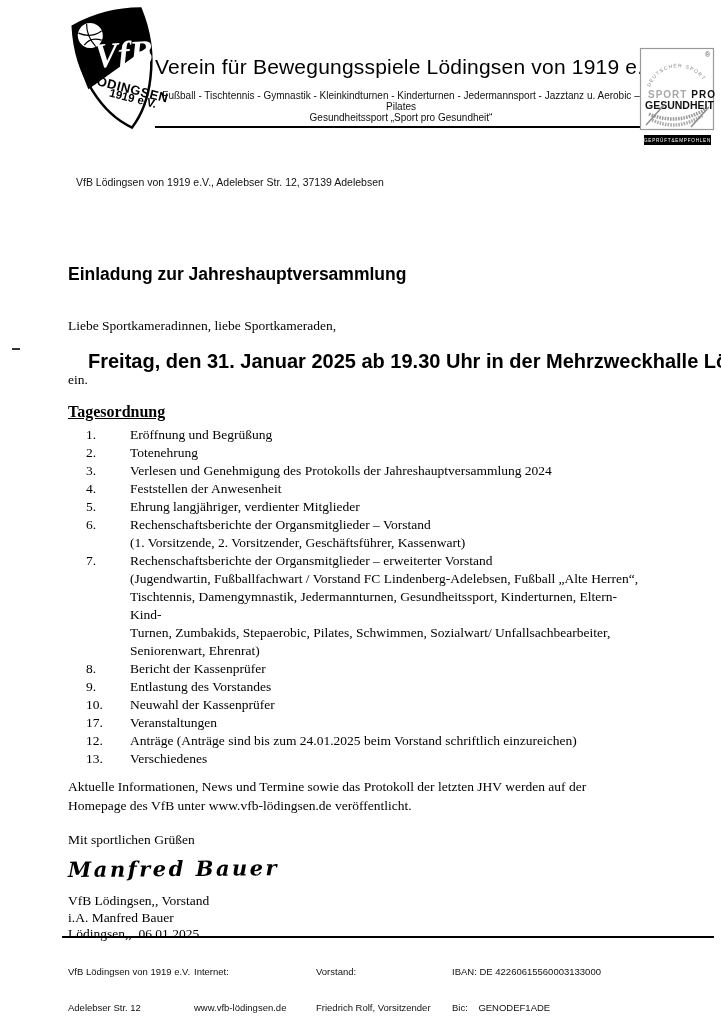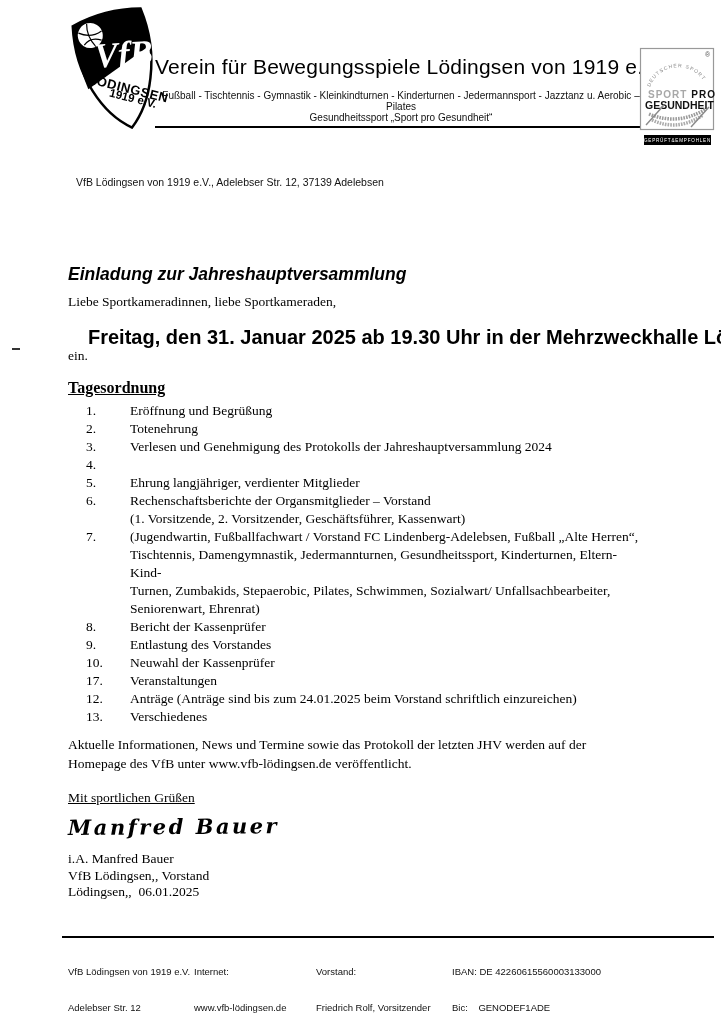--- a/index.html
+++ b/index.html
@@ -19,35 +19,35 @@
 
   
   .sender { position:absolute; left:76px; top:176px; font-family:"Liberation Sans", sans-serif;
             font-size:10.5px; color:#111; }
   .fold-mark { position:absolute; left:12px; top:348px; width:8px; height:0;
                border-top:2px solid #333; }
 
   
   .letter { position:absolute; left:68px; top:263px; width:572px; font-size:13.5px; }
   .letter h1 { font-family:"Liberation Sans", sans-serif; font-size:17.5px; line-height:22px;
-               font-weight:bold; margin:0 0 8px 0;font-style:italic; }
+               font-weight:bold; margin:0 0 32px 0; }
   .salutation { line-height:18px; margin:0 0 17px 0; }
   .intro { line-height:18px; margin:0 0 13px 0; }
   .date-line { font-family:"Liberation Sans", sans-serif; font-weight:bold; font-size:20px;
                line-height:19px; padding-left:20px; margin:0; white-space:nowrap; }
   .ein { line-height:18px; margin:0 0 14px 0; }
   .agenda-title { font-weight:bold; text-decoration:underline; font-size:16px; line-height:18px;
                   margin:0 0 5px 0; }
   ul.agenda { list-style:none; margin:0 0 10px 0; padding:0; }
   ul.agenda li { display:flex; line-height:18px; }
   ul.agenda .num { display:inline-block; margin-left:18px; width:44px; flex:0 0 44px; }
   ul.agenda .item-body { flex:1; }
   ul.agenda .sub { white-space:pre-line; }
   .info { line-height:18.5px; margin:0 0 16px 0; }
-  .closing { line-height:18px; margin:0 0 8px 0;text-decoration:underline; }
+  .closing { line-height:18px; margin:0 0 8px 0; }
   .signature { font-family:"DejaVu Serif", serif; font-style:italic; font-weight:bold;
                font-size:21px; line-height:26px; letter-spacing:2.5px; margin:0 0 10px 0;
                transform:rotate(-0.5deg); transform-origin:left center; }
   .sign-block div { line-height:16.5px; white-space:pre; }
 
   
   .footer { position:absolute; left:62px; top:936px; width:652px; border-top:2.5px solid #000;
             padding-top:4px; display:flex; font-family:"Liberation Sans", sans-serif;
             font-size:9.5px; line-height:12px; color:#111; }
   .footer .fcol { white-space:pre; }
@@ -121,35 +121,37 @@
       <li>
         <span class="num">2.</span>
         <div class="item-body"><span>Totenehrung</span></div>
       </li>
       <li>
         <span class="num">3.</span>
         <div class="item-body"><span>Verlesen und Genehmigung des Protokolls der Jahreshauptversammlung 2024</span></div>
       </li>
       <li>
         <span class="num">4.</span>
+        <div class="item-body"><span>Feststellen der Anwesenheit</span></div>
       </li>
       <li>
         <span class="num">5.</span>
         <div class="item-body"><span>Ehrung langjähriger, verdienter Mitglieder</span></div>
       </li>
       <li>
         <span class="num">6.</span>
         <div class="item-body">
           <span>Rechenschaftsberichte der Organsmitglieder – Vorstand</span>
           <div class="sub">(1. Vorsitzende, 2. Vorsitzender, Geschäftsführer, Kassenwart)</div>
         </div>
       </li>
       <li>
         <span class="num">7.</span>
         <div class="item-body">
+          <span>Rechenschaftsberichte der Organsmitglieder – erweiterter Vorstand</span>
           <div class="sub">(Jugendwartin, Fußballfachwart / Vorstand FC Lindenberg-Adelebsen, Fußball „Alte Herren“,
 Tischtennis, Damengymnastik, Jedermannturnen, Gesundheitssport, Kinderturnen, Eltern-Kind-
 Turnen, Zumbakids, Stepaerobic, Pilates, Schwimmen, Sozialwart/ Unfallsachbearbeiter,
 Seniorenwart, Ehrenrat)</div>
         </div>
       </li>
       <li>
         <span class="num">8.</span>
         <div class="item-body"><span>Bericht der Kassenprüfer</span></div>
       </li>
@@ -172,22 +174,22 @@
       <li>
         <span class="num">13.</span>
         <div class="item-body"><span>Verschiedenes</span></div>
       </li>
     </ul>
 
     <p class="info">Aktuelle Informationen, News und Termine sowie das Protokoll der letzten JHV werden auf der Homepage des VfB unter www.vfb-lödingsen.de veröffentlicht.</p>
     <p class="closing">Mit sportlichen Grüßen</p>
     <div class="signature">Manfred Bauer</div>
     <div class="sign-block">
+      <div>VfB Lödingsen,, Vorstand</div>
       <div>i.A. Manfred Bauer</div>
-      <div>VfB Lödingsen,, Vorstand</div>
       <div>Lödingsen,,  06.01.2025</div>
     </div>
   </div>
 
   <div class="footer">
     <div class="fcol fcol-1">
       <div>VfB Lödingsen von 1919 e.V.</div>
       <div>Adelebser Str. 12</div>
       
     </div>

